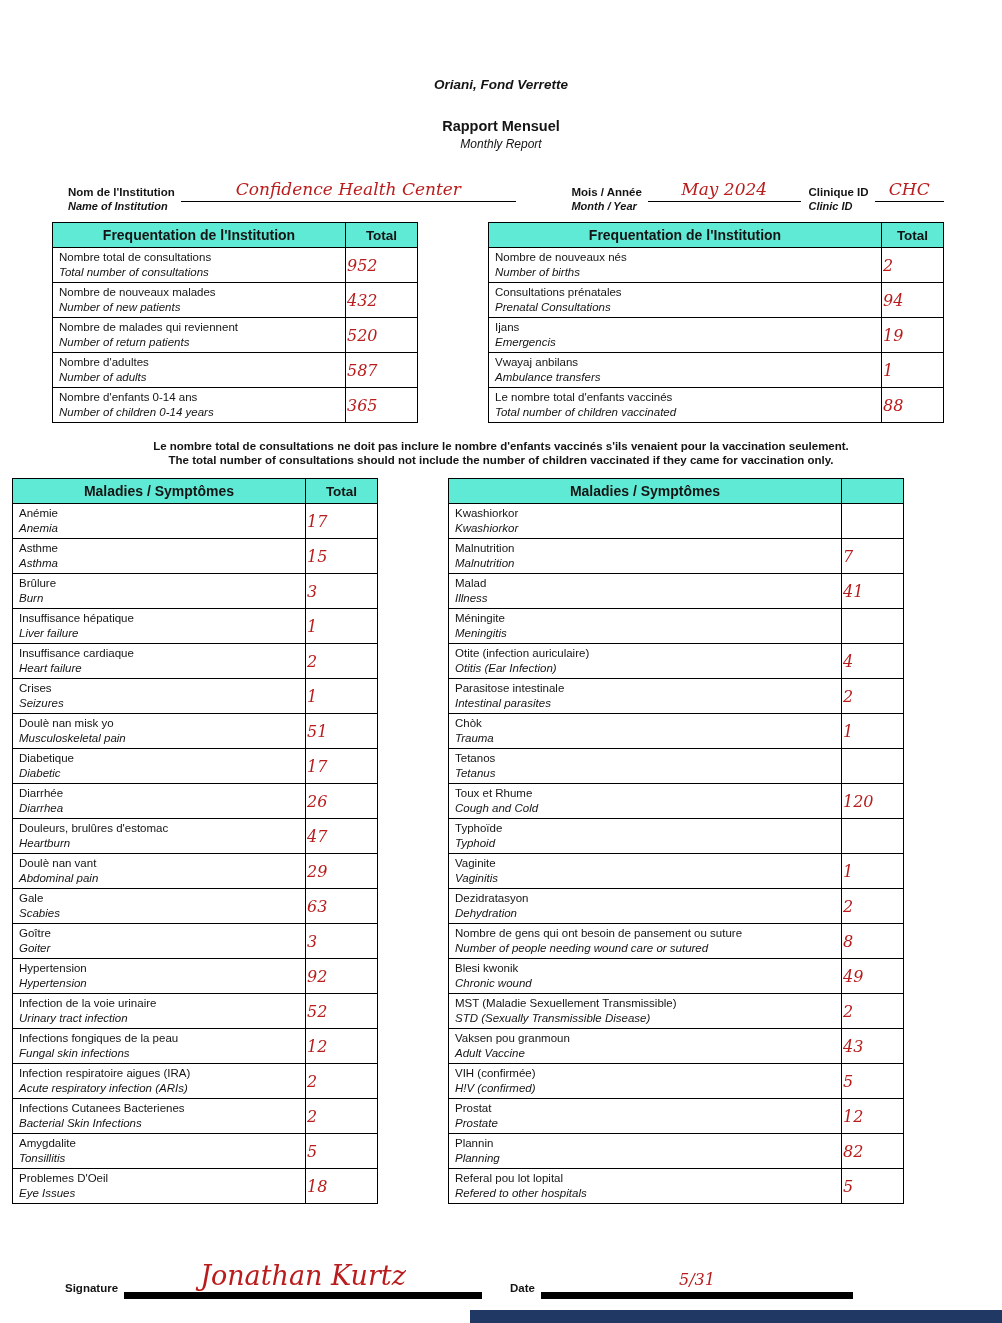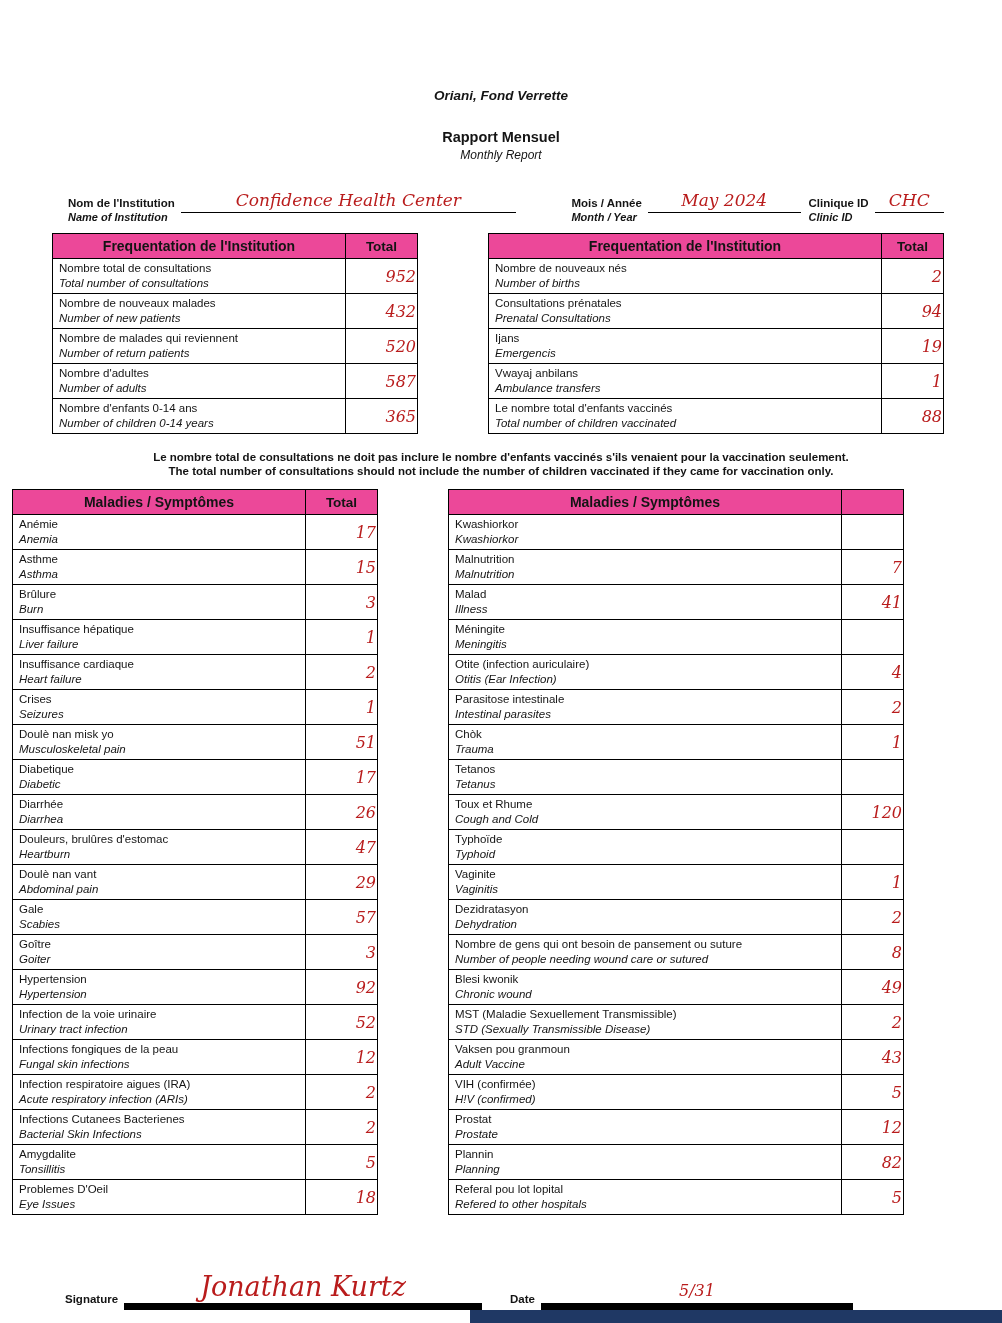--- a/index.html
+++ b/index.html
@@ -1,19 +1,19 @@
 <!DOCTYPE html>
 <html><head>
 <meta charset="utf-8">
 <style>
   html,body{margin:0;padding:0;}
   body{width:1002px;height:1323px;background:#ffffff;position:relative;overflow:hidden;
        font-family:"Liberation Sans",sans-serif;color:#141414;}
   .hand{font-family:"DejaVu Serif",serif;font-style:italic;color:#b91c1c;}
-  .doc-header{text-align:center;padding-top:77px;margin-top:11px;}
+  .doc-header{text-align:center;padding-top:77px;}
   .location{font-size:13.5px;font-weight:bold;font-style:italic;}
   .title-fr{font-size:14.5px;font-weight:bold;margin-top:26px;}
   .title-en{font-size:12px;font-style:italic;margin-top:3px;text-align:center;}
 
   .form-row{display:flex;align-items:flex-start;margin:26px 58px 0 68px;}
   .flabels{padding-top:9px;}
   .flabel{font-size:11.5px;font-weight:bold;white-space:nowrap;}
   .flabel-en{font-size:11px;font-weight:bold;font-style:italic;white-space:nowrap;margin-top:2px;}
   .fvalue{border-bottom:1px solid #000;text-align:center;font-size:17px;padding:2px 4px 2px;margin-left:6px;}
   .fv-institution{width:330px;}
@@ -21,27 +21,27 @@
   .fv-clinic{width:62px;}
   .gap1{width:56px;} .gap2{width:8px;}
 
   .tables-row{display:flex;margin-left:52px;gap:70px;}
   .tables-row.top{margin-top:10px;}
   .tables-row.maladies{margin-top:11px;margin-left:12px;}
   table.rpt{border-collapse:collapse;table-layout:fixed;}
   table.left-t{width:365px;}
   table.right-t{width:455px;}
   th,td{border:1px solid #000;}
-  th{background:#ec4899;font-weight:bold;}
+  th{background:#5eead4;font-weight:bold;}
   th.h-label{font-size:14px;padding:4px 0;}
   th.h-val{font-size:13.5px;}
   td.c-lab{padding:2px 6px;vertical-align:middle;}
   .fr-line{font-size:11.5px;line-height:15px;}
   .en-line{font-size:11.5px;line-height:15px;font-style:italic;}
-  td.c-value{text-align:right;font-size:16px;}
+  td.c-value{text-align:left;font-size:16px;}
 
   .note{margin-top:17px;text-align:center;font-weight:bold;font-size:11.5px;line-height:13.5px;padding:0 122px;}
 
   .sig-row{display:flex;align-items:flex-end;margin:56px 0 0 65px;}
   .sig-label{font-size:11.5px;font-weight:bold;padding-bottom:5px;white-space:nowrap;}
   .sig-line{border-bottom:7px solid #000000;text-align:center;}
   .sig-line.signature{width:358px;margin-left:6px;font-size:27px;line-height:32px;}
   .date-label{margin-left:28px;}
   .sig-line.date{width:312px;margin-left:6px;font-size:16px;padding-bottom:3px;}
 
@@ -289,21 +289,21 @@
       <div class="en-line">Abdominal pain</div>
     </td>
     <td class="c-value hand">29</td>
   </tr>
 
   <tr>
     <td class="c-lab">
       <div class="fr-line">Gale</div>
       <div class="en-line">Scabies</div>
     </td>
-    <td class="c-value hand">57</td>
+    <td class="c-value hand">63</td>
   </tr>
 
   <tr>
     <td class="c-lab">
       <div class="fr-line">Goître</div>
       <div class="en-line">Goiter</div>
     </td>
     <td class="c-value hand">3</td>
   </tr>
 

